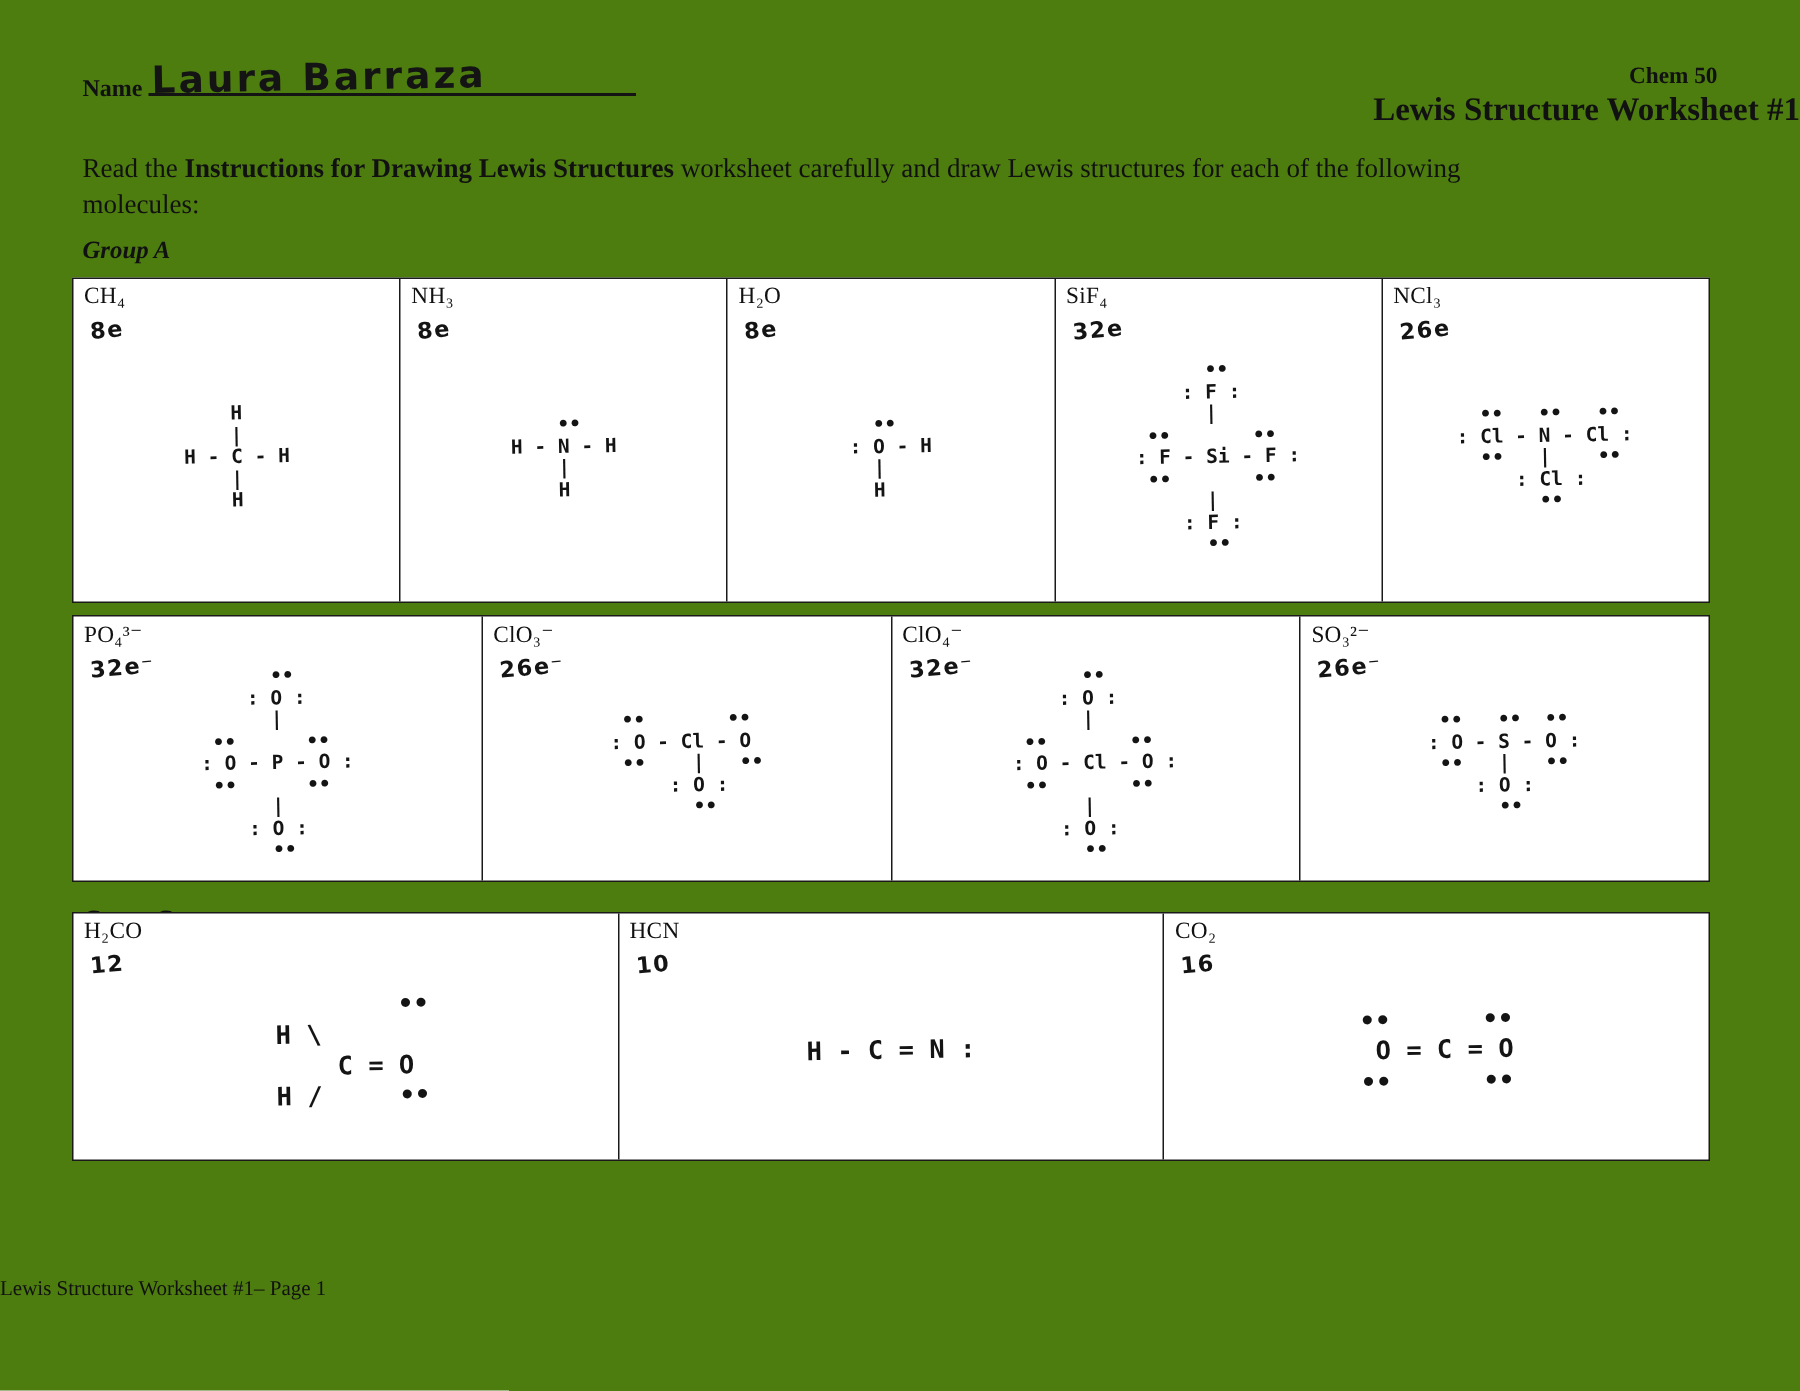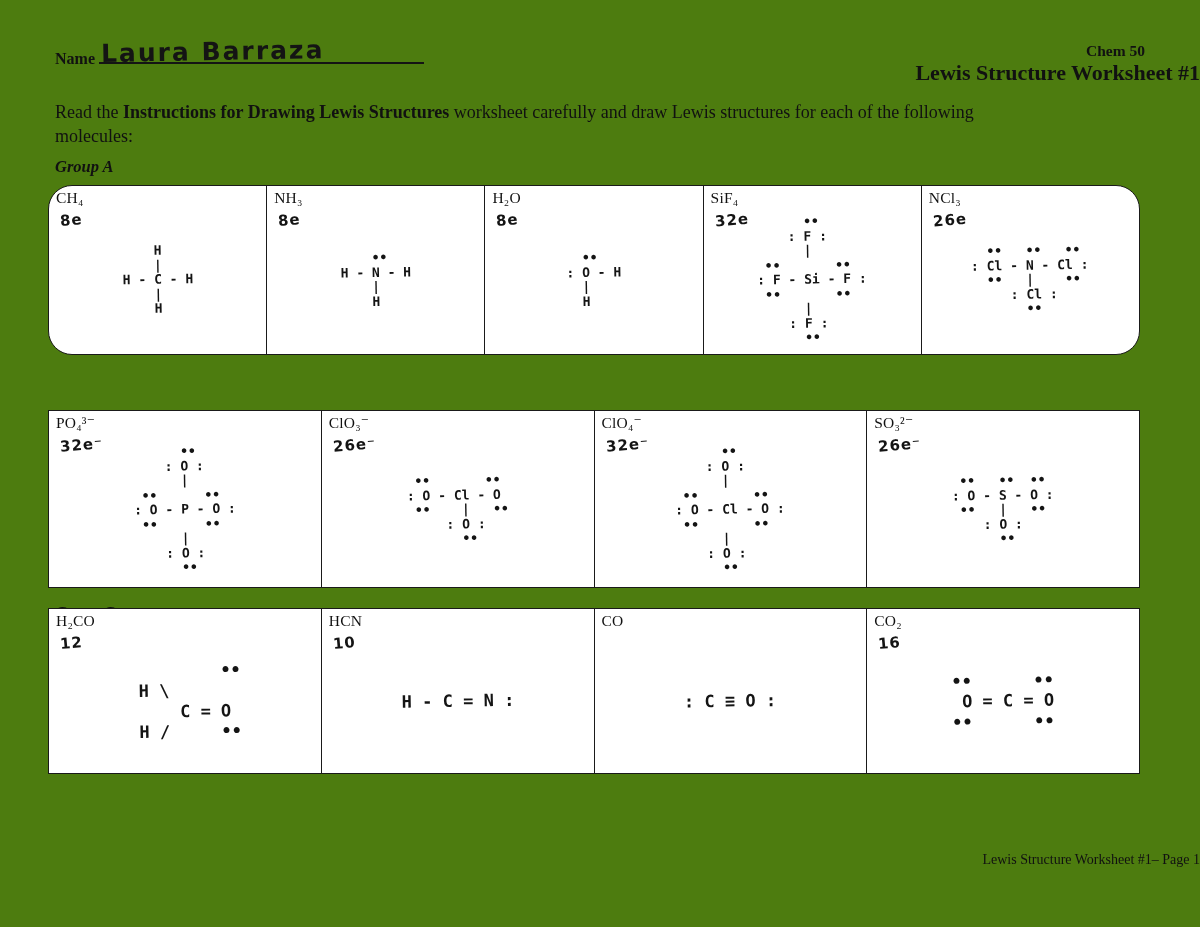--- a/index.html
+++ b/index.html
@@ -36,21 +36,21 @@
   .group-heading{
     position:absolute;left:55px;margin:0;
     font-size:16.5px;font-weight:bold;font-style:italic;
   }
   .gh-a{top:157px;} .gh-b{top:372px;margin-top:48px;} .gh-c{top:603px;}
   .lewis-table{
     position:absolute;left:48px;width:1092px;
     display:flex;border:1.5px solid #1a1a1a;box-sizing:border-box;
     background:#fff;
   }
-  .tbl-a{top:185px;height:170px;border-radius:24px;}
+  .tbl-a{top:185px;height:217px;}
   .tbl-b{top:410px;height:178px;}
   .tbl-c{top:608px;height:166px;}
   .cell{
     position:relative;flex:1 1 0;box-sizing:border-box;
     border-left:1.5px solid #1a1a1a;
   }
   .cell:first-child{border-left:none;}
   .formula{
     position:absolute;top:3px;left:7px;
     font-size:15.5px;letter-spacing:.2px;
@@ -64,21 +64,21 @@
     position:absolute;left:50%;top:56%;
     transform:translate(-50%,-50%) rotate(-1deg);
     margin:0;
     font-family:"DejaVu Sans Mono",monospace;font-weight:700;
     font-size:13px;line-height:1.12;letter-spacing:0;
     color:#141414;white-space:pre;text-align:left;
   }
   .tbl-c .structure{font-size:17px;line-height:1.2;}
   
   .footer{
-    position:absolute;top:852px;left:0;width:100%;text-align:right;
+    position:absolute;top:852px;left:0;width:100%;text-align:left;
     font-size:14px;
   }
 </style>
 </head>
 <body>
 
 <div class="page">
 
   <div class="name-row">
     <span class="name-label">Name</span><span class="name-blank"><span class="hw-name">Laura Barraza</span></span>
@@ -197,25 +197,20 @@
  H \
      C = O
  H /     ••</pre>
     </div>
     <div class="cell">
       <div class="formula">HCN</div>
       <div class="count">10</div>
       <pre class="structure">H - C = N :</pre>
     </div>
     <div class="cell">
-      <div class="formula">CO</div>
-      <div class="count"></div>
-      <pre class="structure">: C ≡ O :</pre>
-    </div>
-    <div class="cell">
       <div class="formula">CO₂</div>
       <div class="count">16</div>
       <pre class="structure">••      ••
  O = C = O
 ••      ••</pre>
     </div>
   </div>
 
   <div class="footer">Lewis Structure Worksheet #1– Page 1</div>
 

